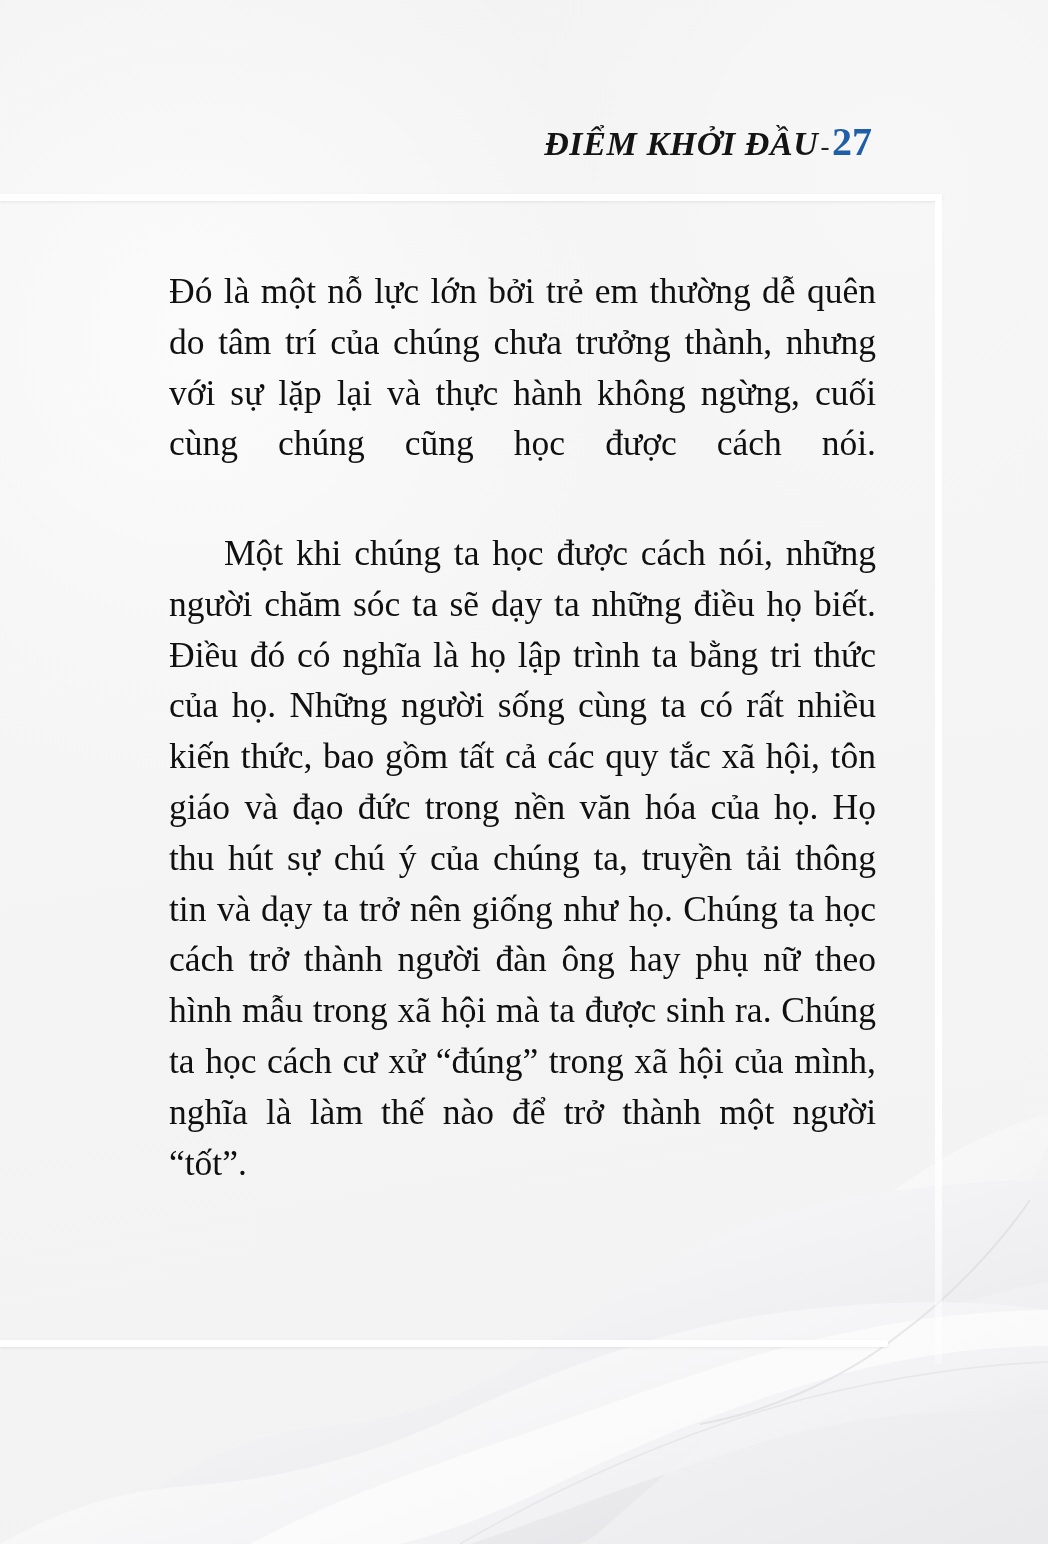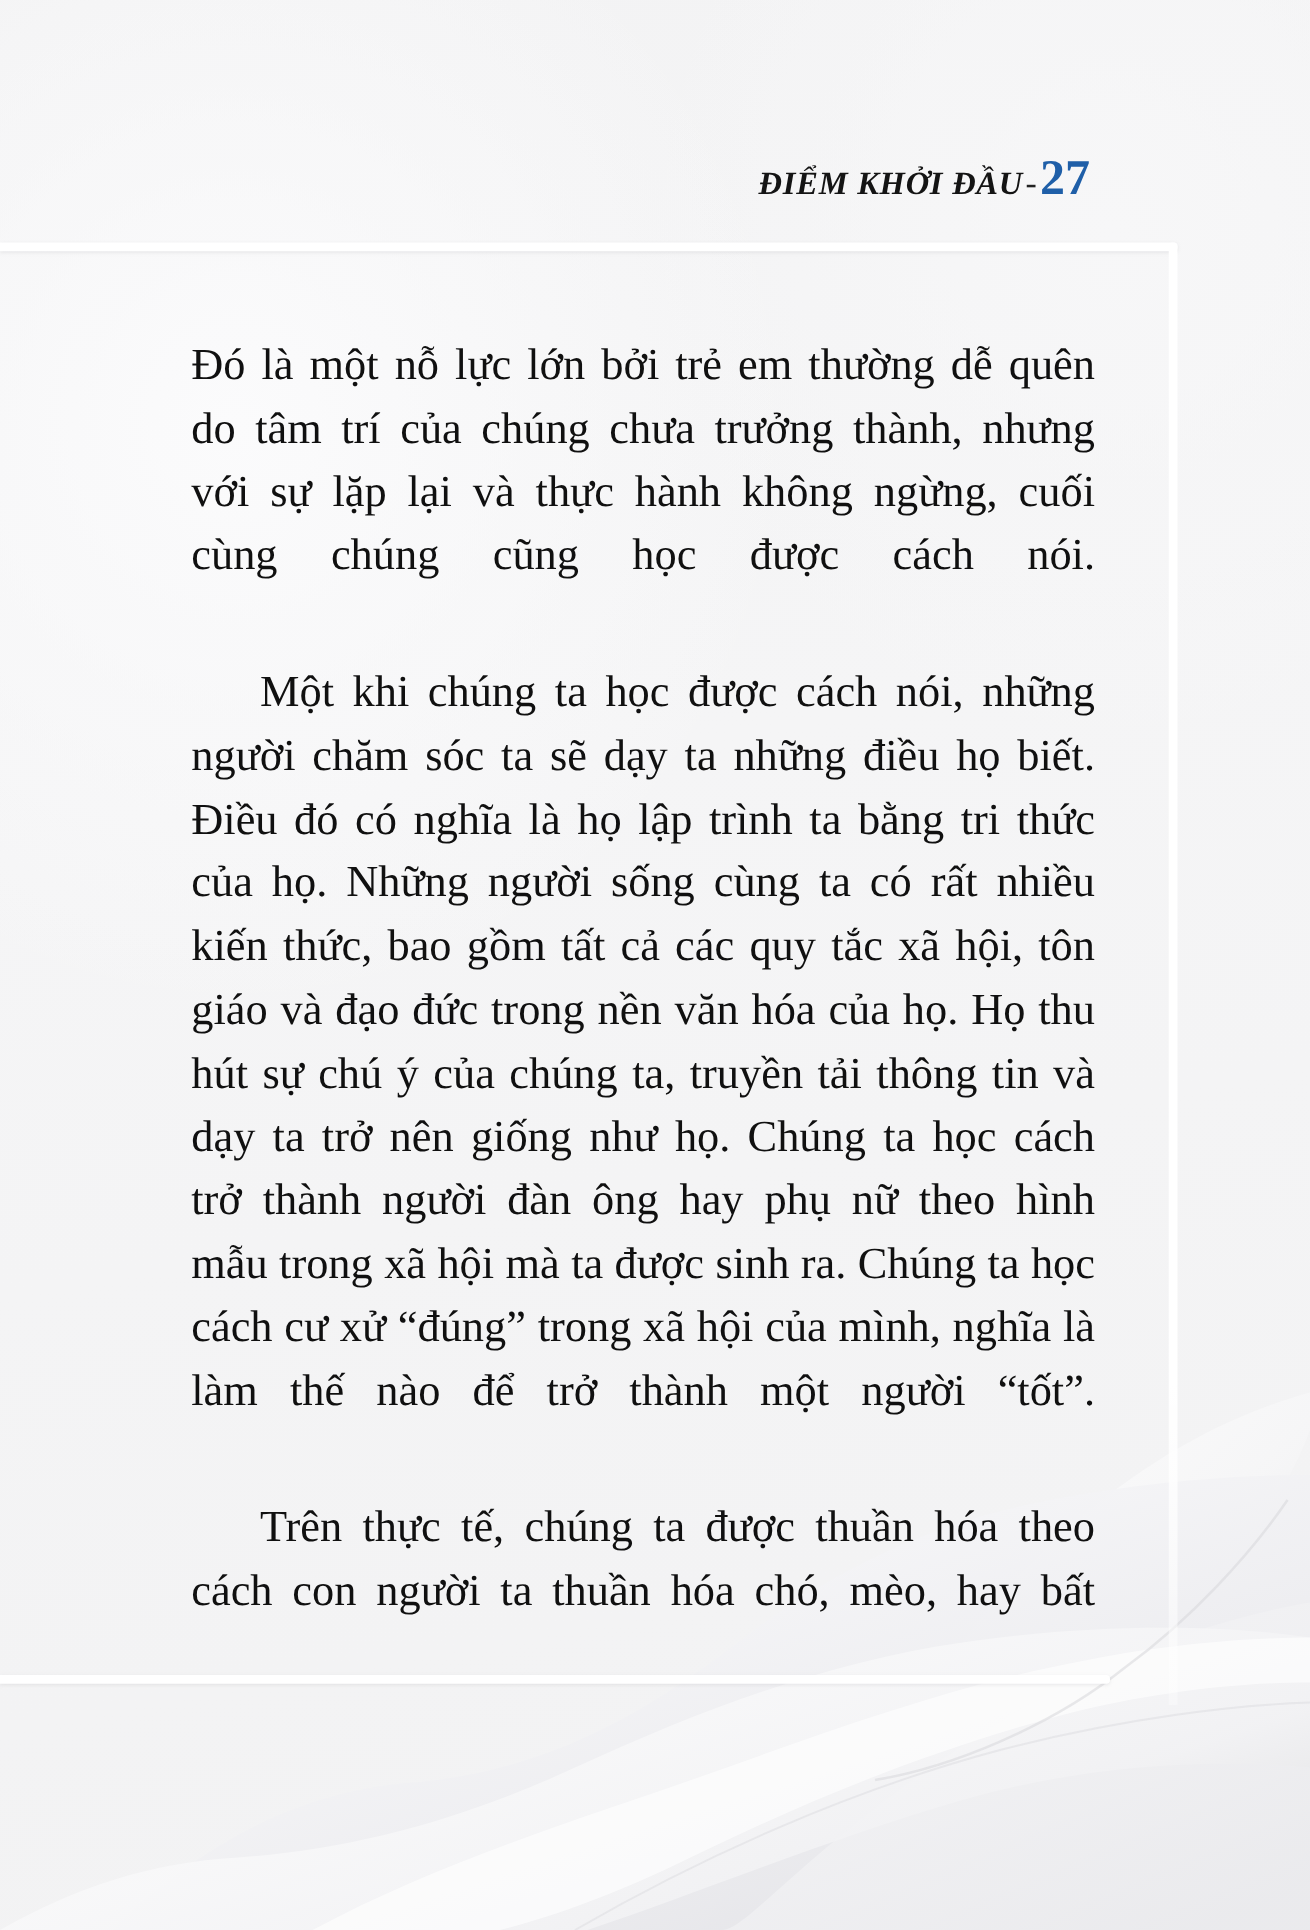--- a/index.html
+++ b/index.html
@@ -78,21 +78,21 @@
     font-style: italic;
     font-size: 27px;
     letter-spacing: 0.6px;
     color: #1a1a1a;
     white-space: nowrap;
     font-weight: 700;
   }
   .running-head .rh-title {
     font-style: italic;
     font-weight: 700;
-    font-size: 26px;
+    font-size: 34px;
     color: #141414;
   }
   .running-head .rh-sep {
     font-style: normal;
     font-weight: 400;
     color: #222;
     padding: 0 2px;
   }
   .running-head .rh-page {
     font-style: normal;
@@ -103,21 +103,21 @@
   }
 
   
   .textblock {
     position: absolute;
     left: 153px;
     top: 266px;
     width: 723px;
   }
   .para {
-    margin: 0 0 0 0;
+    margin: 0 0 0 16px;
     font-size: 35.5px;
     line-height: 50.8px;
     color: #101010;
     text-align: justify;
     text-justify: inter-word;
     text-indent: 55px;
     word-spacing: 0.2px;
     -webkit-hyphens: none;
     hyphens: none;
   }
@@ -183,16 +183,15 @@
   <div class="frame-right"></div>
   <div class="frame-bottom"></div>
 
   <div class="running-head">
     <span class="rh-title">ĐIỂM KHỞI ĐẦU</span><span class="rh-sep">-</span><span class="rh-page">27</span>
   </div>
 
   <div class="textblock">
     <p class="para p-first">Đó là một nỗ lực lớn bởi trẻ em thường dễ quên do tâm trí của chúng chưa trưởng thành, nhưng với sự lặp lại và thực hành không ngừng, cuối cùng chúng cũng học được cách nói.</p>
     <p class="para">Một khi chúng ta học được cách nói, những người chăm sóc ta sẽ dạy ta những điều họ biết. Điều đó có nghĩa là họ lập trình ta bằng tri thức của họ. Những người sống cùng ta có rất nhiều kiến thức, bao gồm tất cả các quy tắc xã hội, tôn giáo và đạo đức trong nền văn hóa của họ. Họ thu hút sự chú ý của chúng ta, truyền tải thông tin và dạy ta trở nên giống như họ. Chúng ta học cách trở thành người đàn ông hay phụ nữ theo hình mẫu trong xã hội mà ta được sinh ra. Chúng ta học cách cư xử “đúng” trong xã hội của mình, nghĩa là làm thế nào để trở thành một người “tốt”.</p>
-    <p class="para">Trên thực tế, chúng ta được thuần hóa theo cách con người ta thuần hóa chó, mèo, hay bất</p>
   </div>
 
 </div>
 
 </body></html>

